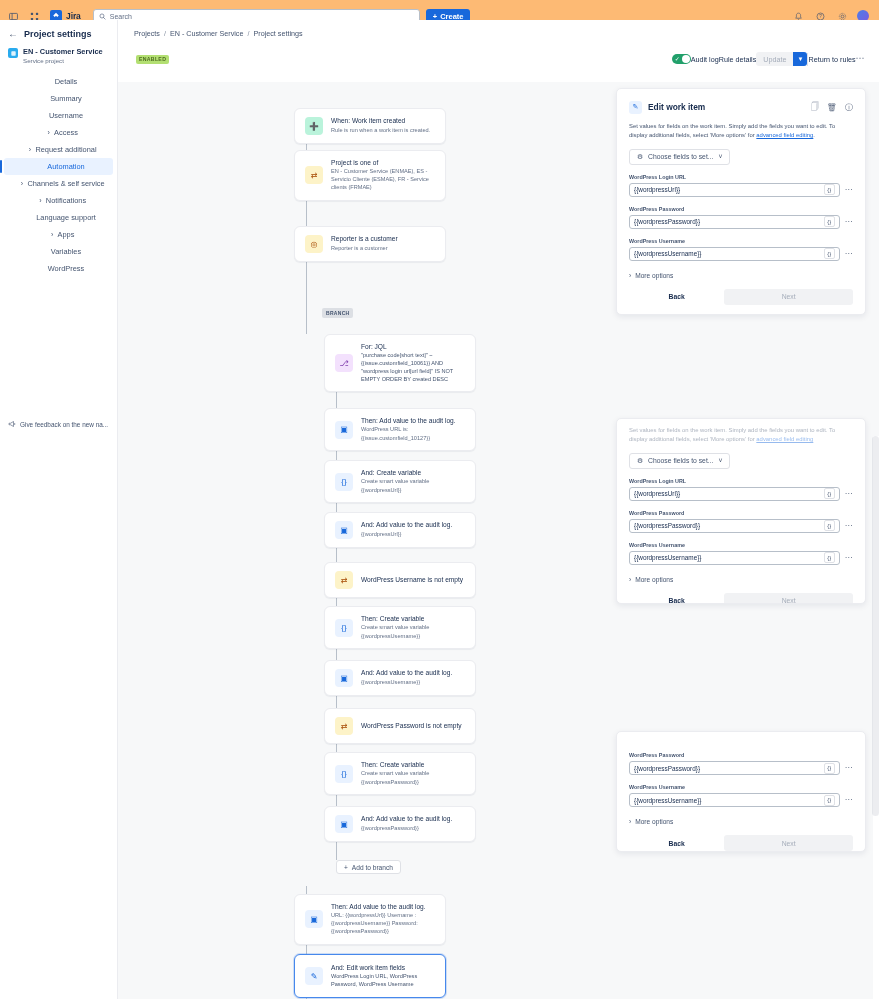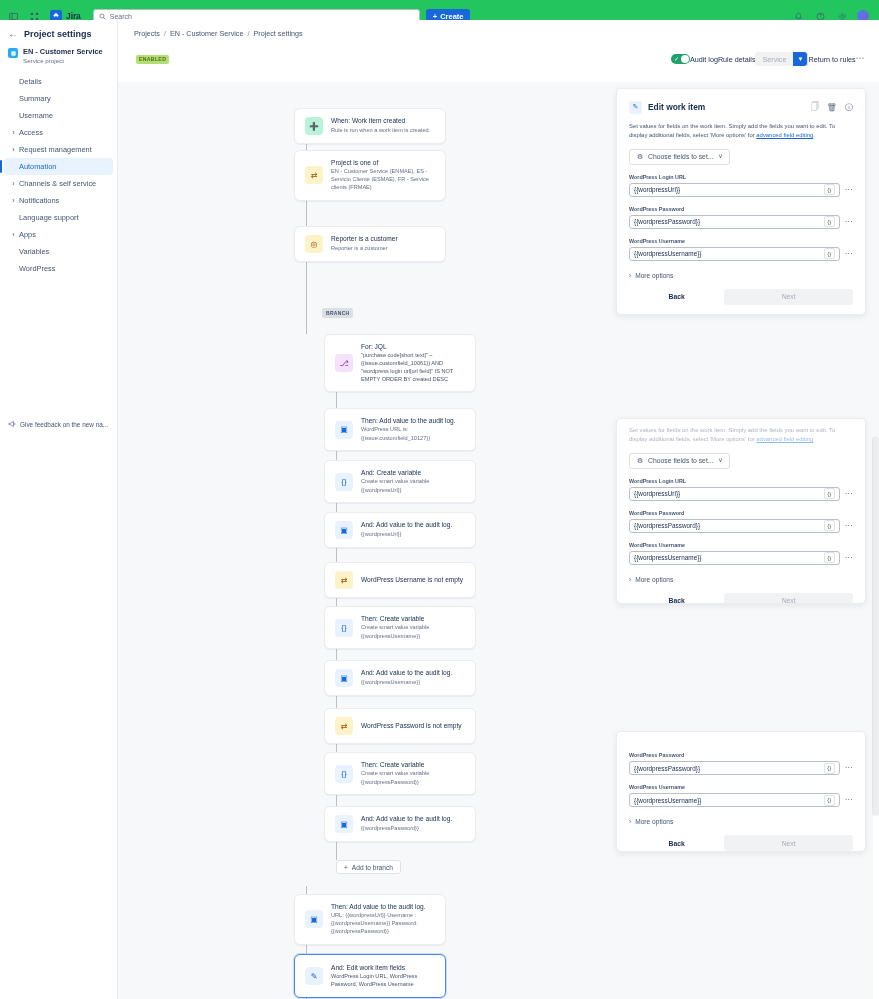--- a/index.html
+++ b/index.html
@@ -8,21 +8,21 @@
     font-family: "Liberation Sans", sans-serif;
     background: #ffffff;
     color: #172b4d;
     overflow: hidden;
   }
   body { position: relative; }
 
   
   .topnav {
     position: absolute; top: 0; left: 0; width: 879px; height: 20px;
-    background: #22c55e; border-bottom: 1px solid #ebecf0;
+    background: #fdba74; border-bottom: 1px solid #ebecf0;
     display: flex; align-items: center; padding: 16px 6px;
   }
   .nav-left { display: flex; align-items: center; gap: 7px; }
   .nav-icon-btn {
     width: 14px; height: 14px; display: flex; align-items: center;
     justify-content: center; color: #44546f; border-radius: 3px;
   }
   .jira-logo-wrap { display: flex; align-items: center; gap: 4px; margin-left: 2px; }
   .jira-mark {
     width: 12px; height: 12px; background: #1868db; border-radius: 2px;
@@ -61,21 +61,21 @@
   .sb-proj-icon {
     width: 10px; height: 10px; border-radius: 2px; flex-shrink: 0; margin-top: 1px;
     background: #2aabee; display:flex; align-items:center; justify-content:center;
   }
   .sb-proj-name { font-size: 7.4px; font-weight: 700; color: #172b4d; line-height: 1.25; }
   .sb-proj-sub { font-size: 6.2px; color: #626f86; line-height: 1.3; margin-top: 1px; }
 
   .sb-nav { padding: 0 4px; }
   .sb-item {
     display: flex; align-items: center; height: 17px; border-radius: 3px;
-    padding-left: 4px; position: relative; cursor: pointer;
+    padding-left: 4px; position: relative; cursor: pointer; justify-content: center;
   }
   .sb-item .chev {
     width: 11px; font-size: 7px; color: #44546f; flex-shrink: 0; text-align: center;
   }
   .sb-item .lbl { font-size: 7.4px; color: #44546f; }
   .sb-item.indent .lbl { margin-left: 11px; }
   .sb-item.active { background: #e9f2ff; }
   .sb-item.active .lbl { color: #1868db; font-weight: 400; }
   .sb-item.active::before {
     content: ""; position: absolute; left: -4px; top: 2px;
@@ -329,21 +329,21 @@
       </div>
       <div class="sb-item indent">
         <span class="lbl">Username</span>
       </div>
       <div class="sb-item">
         <span class="chev">›</span>
         <span class="lbl">Access</span>
       </div>
       <div class="sb-item">
         <span class="chev">›</span>
-        <span class="lbl">Request management</span>
+        <span class="lbl">Request additional</span>
       </div>
       <div class="sb-item active indent">
         <span class="lbl">Automation</span>
       </div>
       <div class="sb-item">
         <span class="chev">›</span>
         <span class="lbl">Channels &amp; self service</span>
       </div>
       <div class="sb-item">
         <span class="chev">›</span>
@@ -387,21 +387,21 @@
     <span class="badge-enabled">ENABLED</span>
 
     <div class="header-actions">
       <div class="toggle-sw">
         <span class="chk">✓</span>
         <span class="knob"></span>
       </div>
       <span class="hdr-link">Audit log</span>
       <span class="hdr-link">Rule details</span>
       <div class="update-split">
-        <button class="update-btn">Service</button>
+        <button class="update-btn">Update</button>
         <div class="update-caret">▼</div>
       </div>
       <div class="hdr-sep"></div>
       <span class="hdr-link">Return to rules</span>
       <span class="more-dots">⋯</span>
     </div>
   </div>
 
   <div class="canvas">
     <div class="flow" id="flow">

